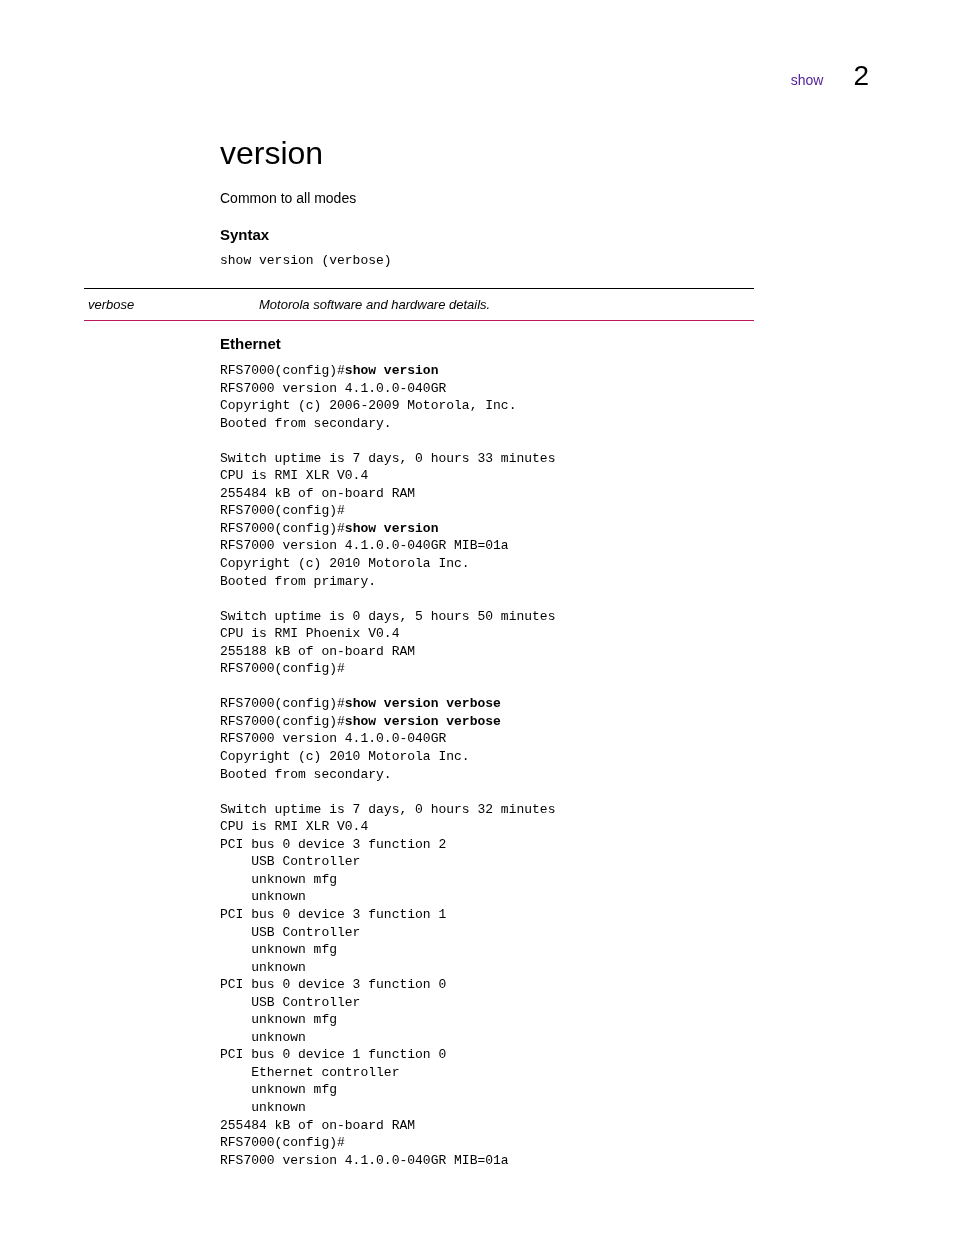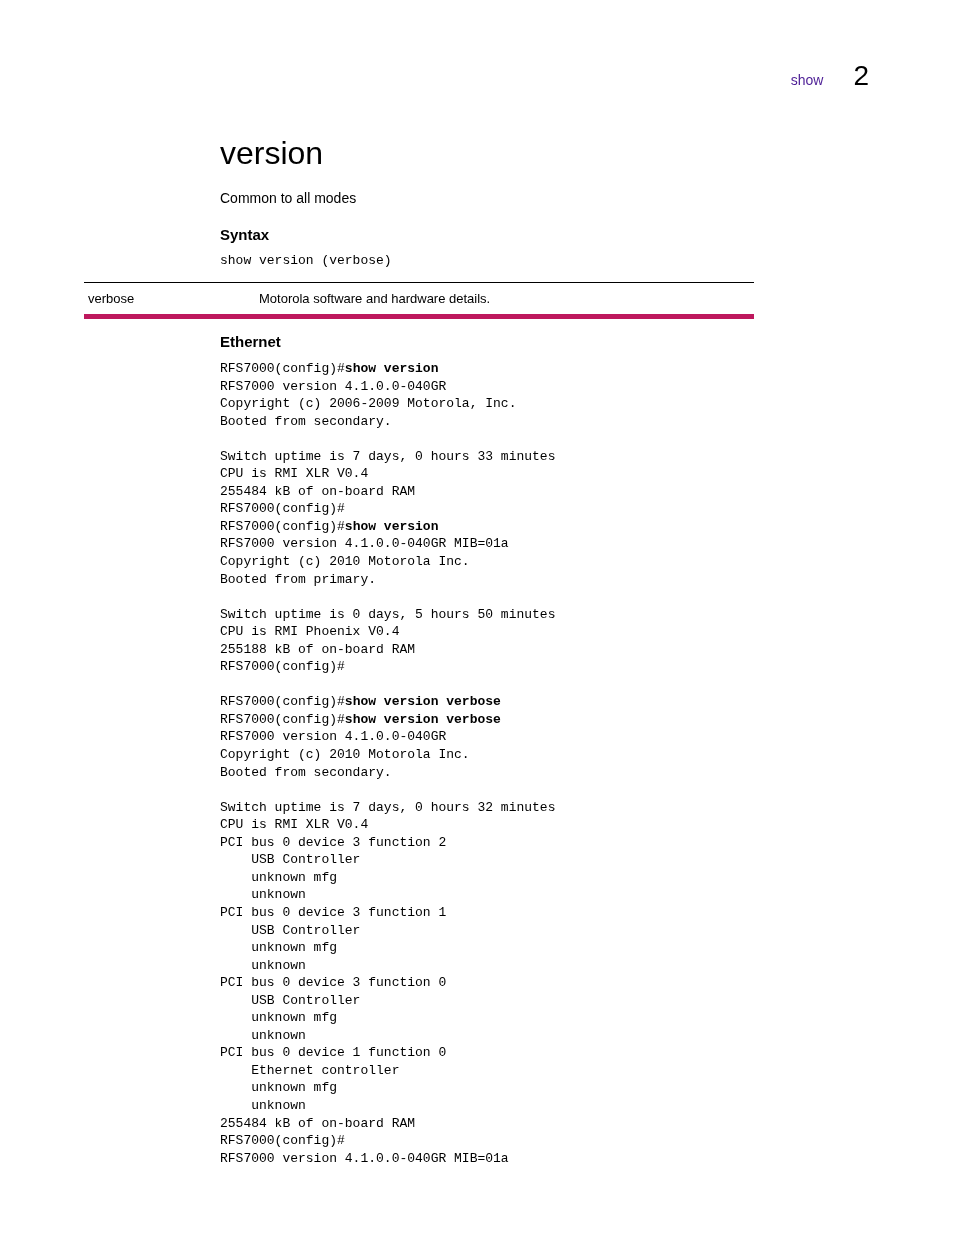--- a/index.html
+++ b/index.html
@@ -50,30 +50,31 @@
     }
     .section-header {
       font-size: 15px;
       font-weight: bold;
       margin-bottom: 10px;
       margin-top: 14px;
     }
     .syntax-code {
       font-family: "Courier New", Courier, monospace;
       font-size: 13px;
-      margin-bottom: 14px;
+      margin-bottom: 20px;
     }
     .param-table {
       width: 670px;
       margin-left: -136px;
       border-collapse: collapse;
     }
     .param-table tr {
       border-top: 1px solid #000;
-      border-bottom: 5px solid #be185d;
+      border-bottom: 1px solid #be185d;
+      font-style: italic;
     }
     .param-table td {
       padding: 8px 0;
       font-size: 13px;
       vertical-align: top;
     }
     .param-table td:first-child {
       width: 175px;
       padding-left: 4px;
     }

